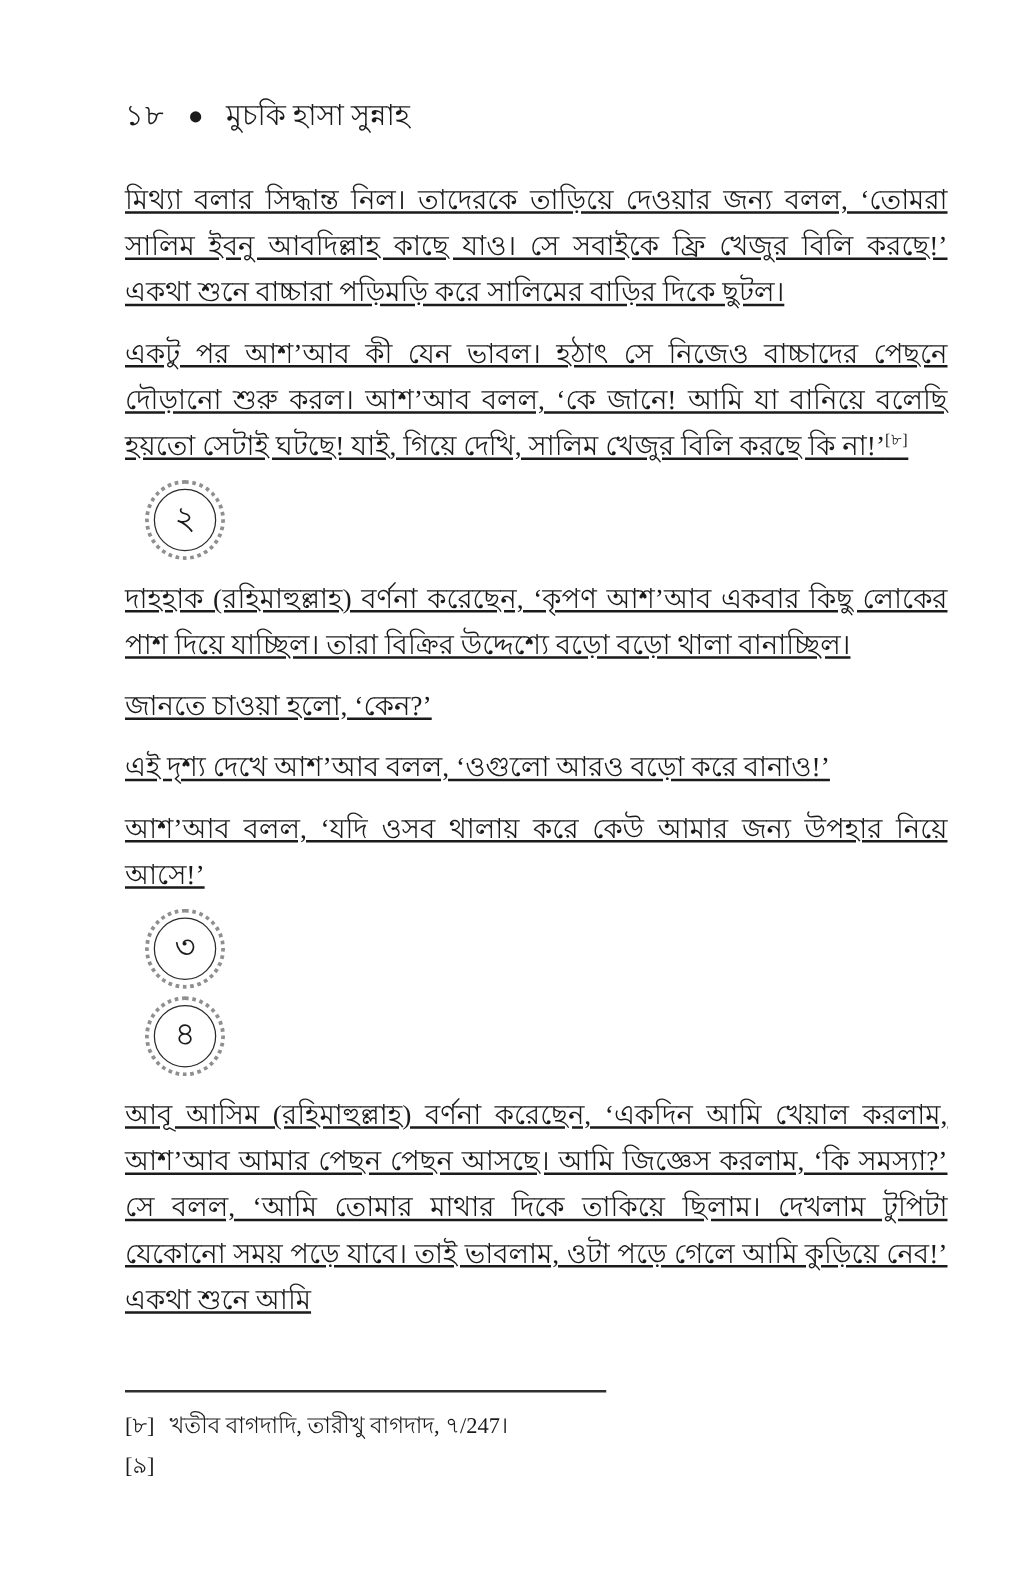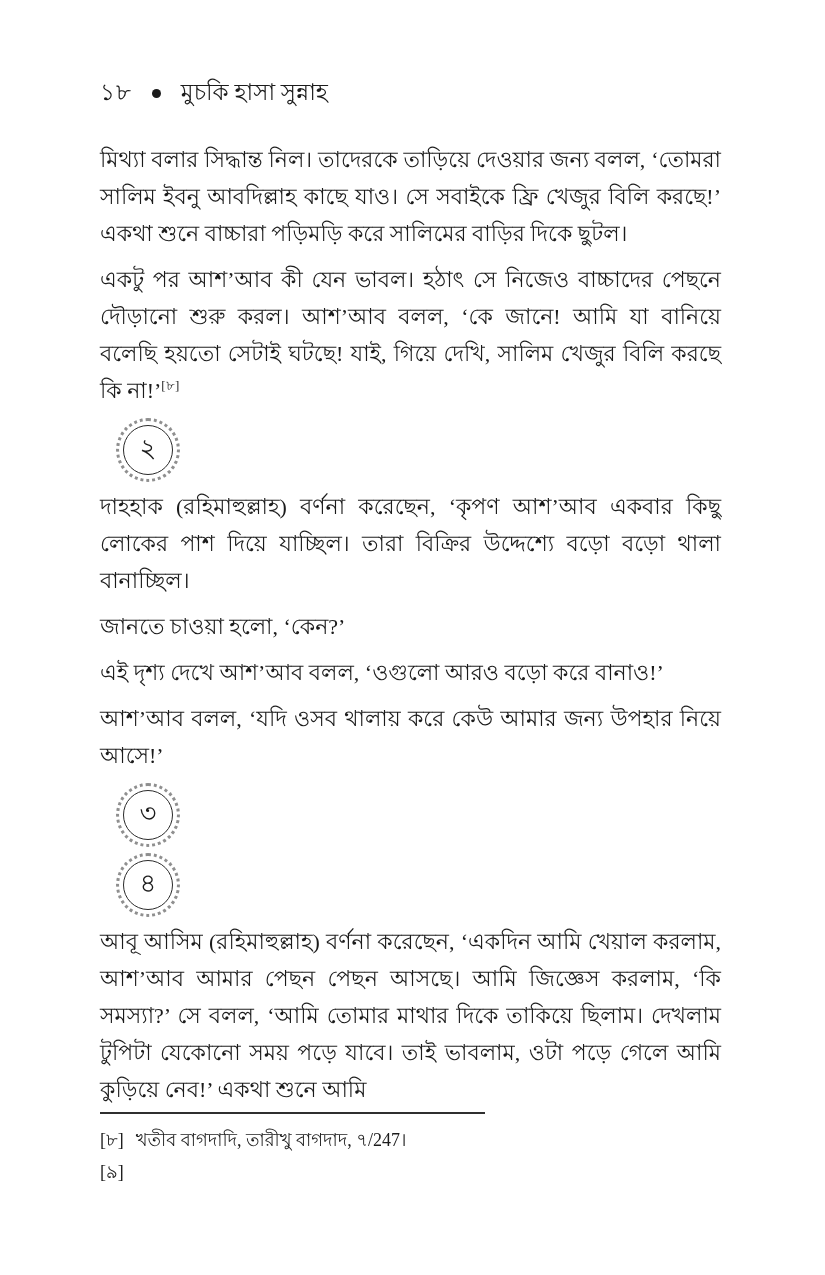--- a/index.html
+++ b/index.html
@@ -11,21 +11,21 @@
     height: 1275px;
     background: #ffffff;
     position: relative;
     overflow: hidden;
     font-family: "Liberation Serif", "DejaVu Serif", serif;
     color: #1b1b1b;
   }
   .page {
     position: absolute;
     top: 0; left: 0; right: 0; bottom: 0;
-    padding: 74px 104px 0 100px;
+    padding: 74px 67px 0 100px;
     box-sizing: border-box;
   }
   
   .running-header {
     display: flex;
     align-items: center;
     gap: 14px;
     font-size: 23px;
     margin-bottom: 28px;
   }
@@ -37,22 +37,23 @@
     height: 9px;
     border-radius: 50%;
     background: #1b1b1b;
     display: inline-block;
     margin: 0 6px;
   }
   
   .bodytext p {
     font-size: 22px;
     line-height: 37px;
-    margin: 0 0 9px 0;
+    margin: 12px 0 9px 0;
     text-align: justify;
+    text-decoration: underline;
   }
   .fnref {
     font-size: 13px;
     vertical-align: super;
     line-height: 0;
     letter-spacing: 0.5px;
   }
   
   .section-marker {
     width: 64px;

